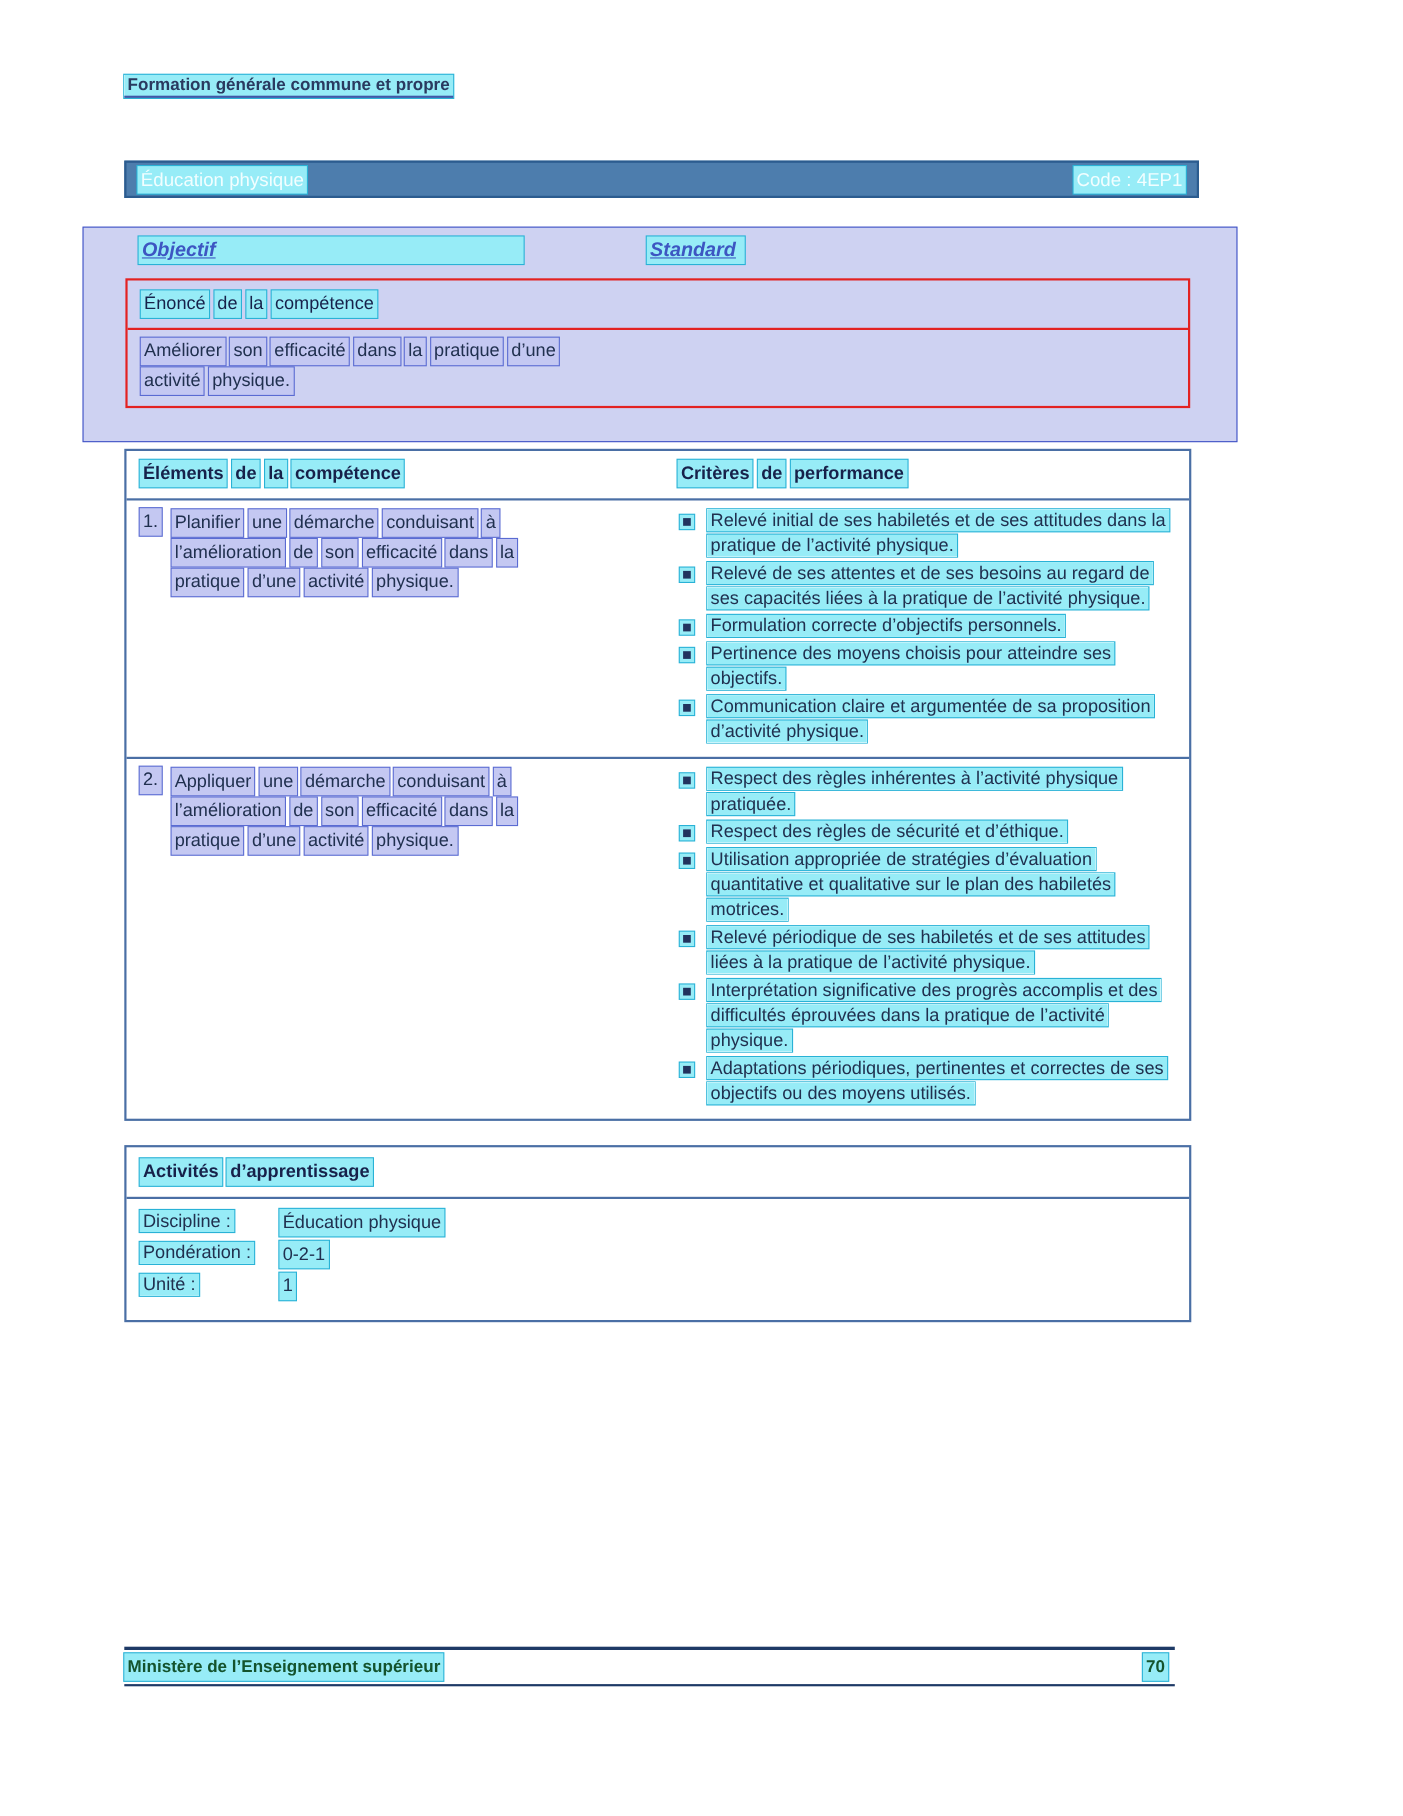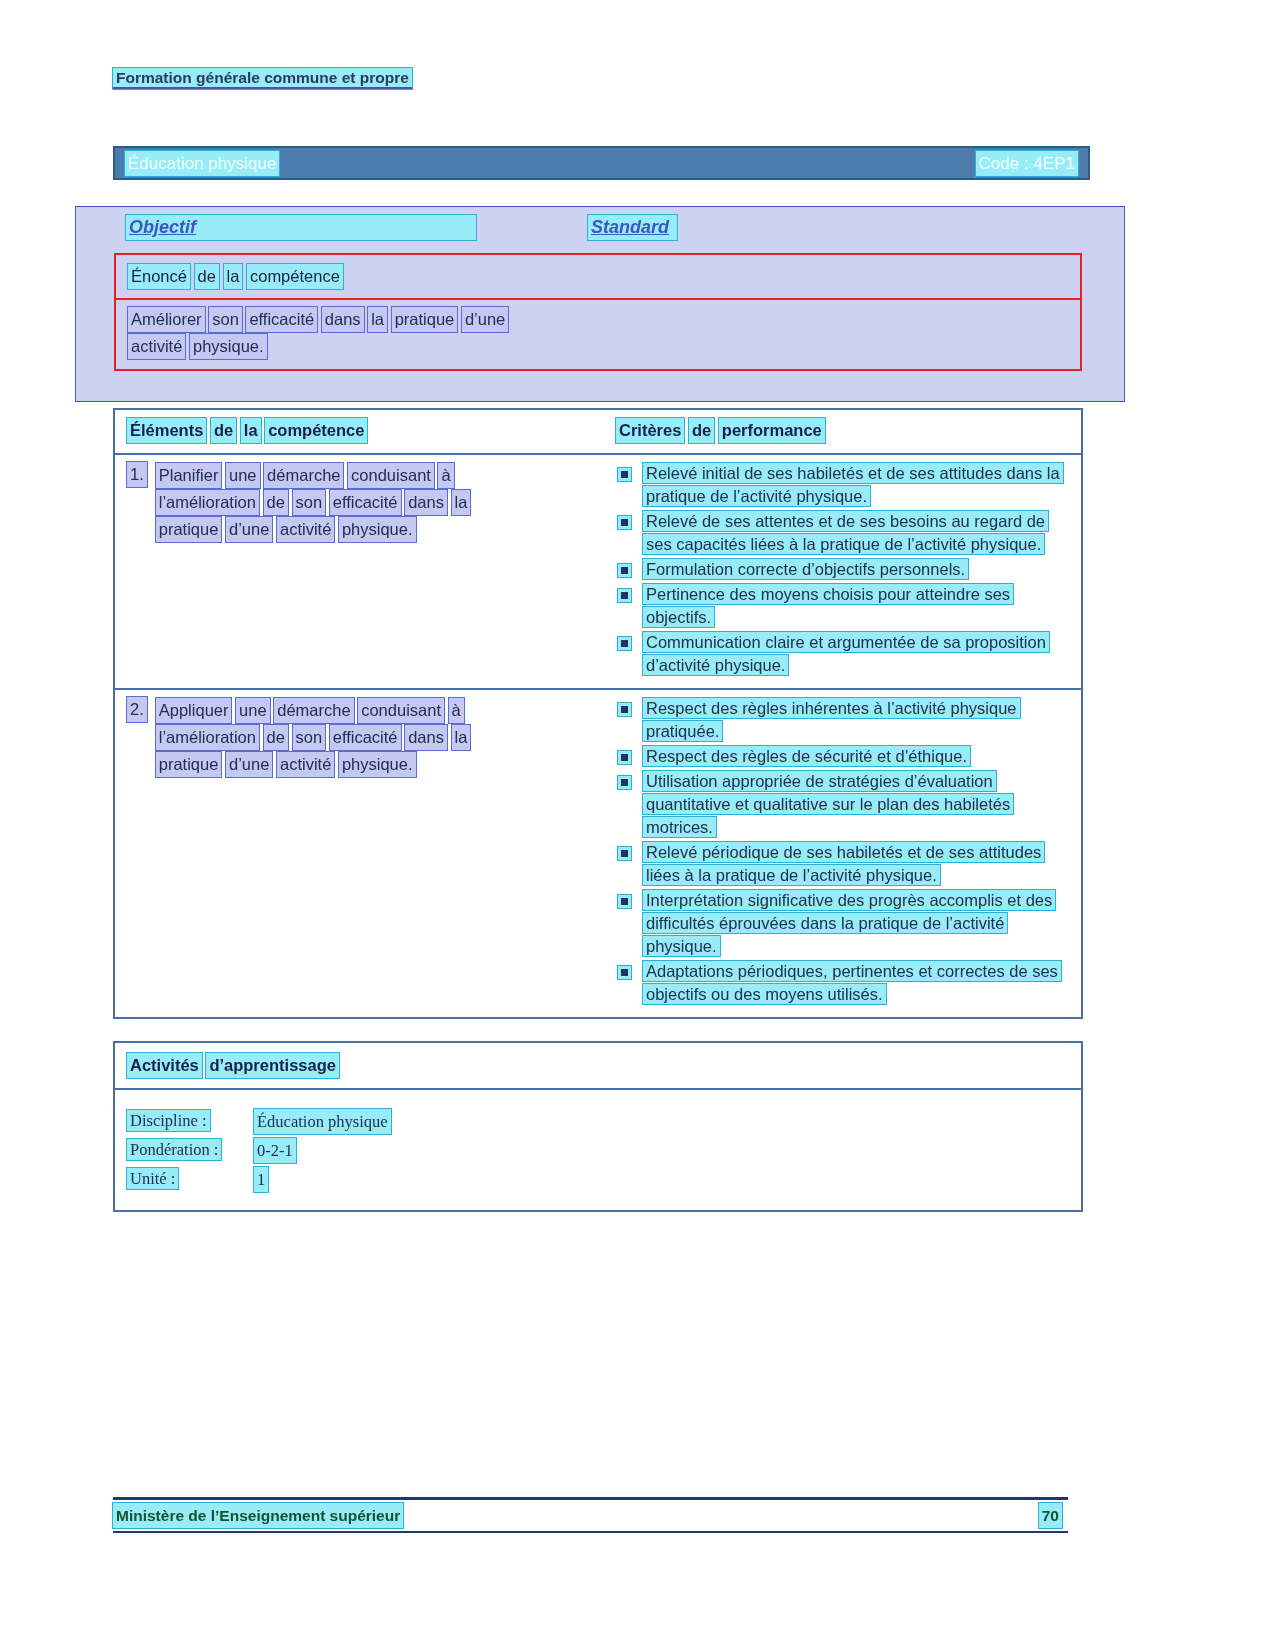--- a/index.html
+++ b/index.html
@@ -62,21 +62,21 @@
   .el-text-wrap { width:345px; }
 
   .crit-list { list-style:none; }
   .crit-item { display:flex; align-items:flex-start; margin-bottom:2px; }
   .mark-wrap { display:inline-block; flex:none; margin:6px 0 0 2px; line-height:0; padding:3px; }
   .sq { display:block; width:7px; height:7px; background:#22335e; }
   .crit-text-wrap { width:424px; margin-left:12px; }
 
   .activities-box { margin-top:22px; width:970px; border:2px solid #4a6fa5; }
   .act-title-sec { padding:9px 12px; border-bottom:2px solid #4a6fa5; }
-  .act-body { padding:15px 12px 14px;font-family:Liberation Serif, serif; }
+  .act-body { padding:5px 12px 14px; }
   .act-field { display:flex; margin:4px 0; }
   .act-label { width:127px; flex:none; }
 
   .footer {
     position:absolute; left:113px; top:1497px; width:955px;
     border-top:3px solid #1e3a66; border-bottom:2px solid #1e3a66;
     display:flex; justify-content:space-between; align-items:center;
     padding:3px 6px 3px 0; font-weight:bold; font-size:15.5px; color:#14532d;
   }
 </style>

